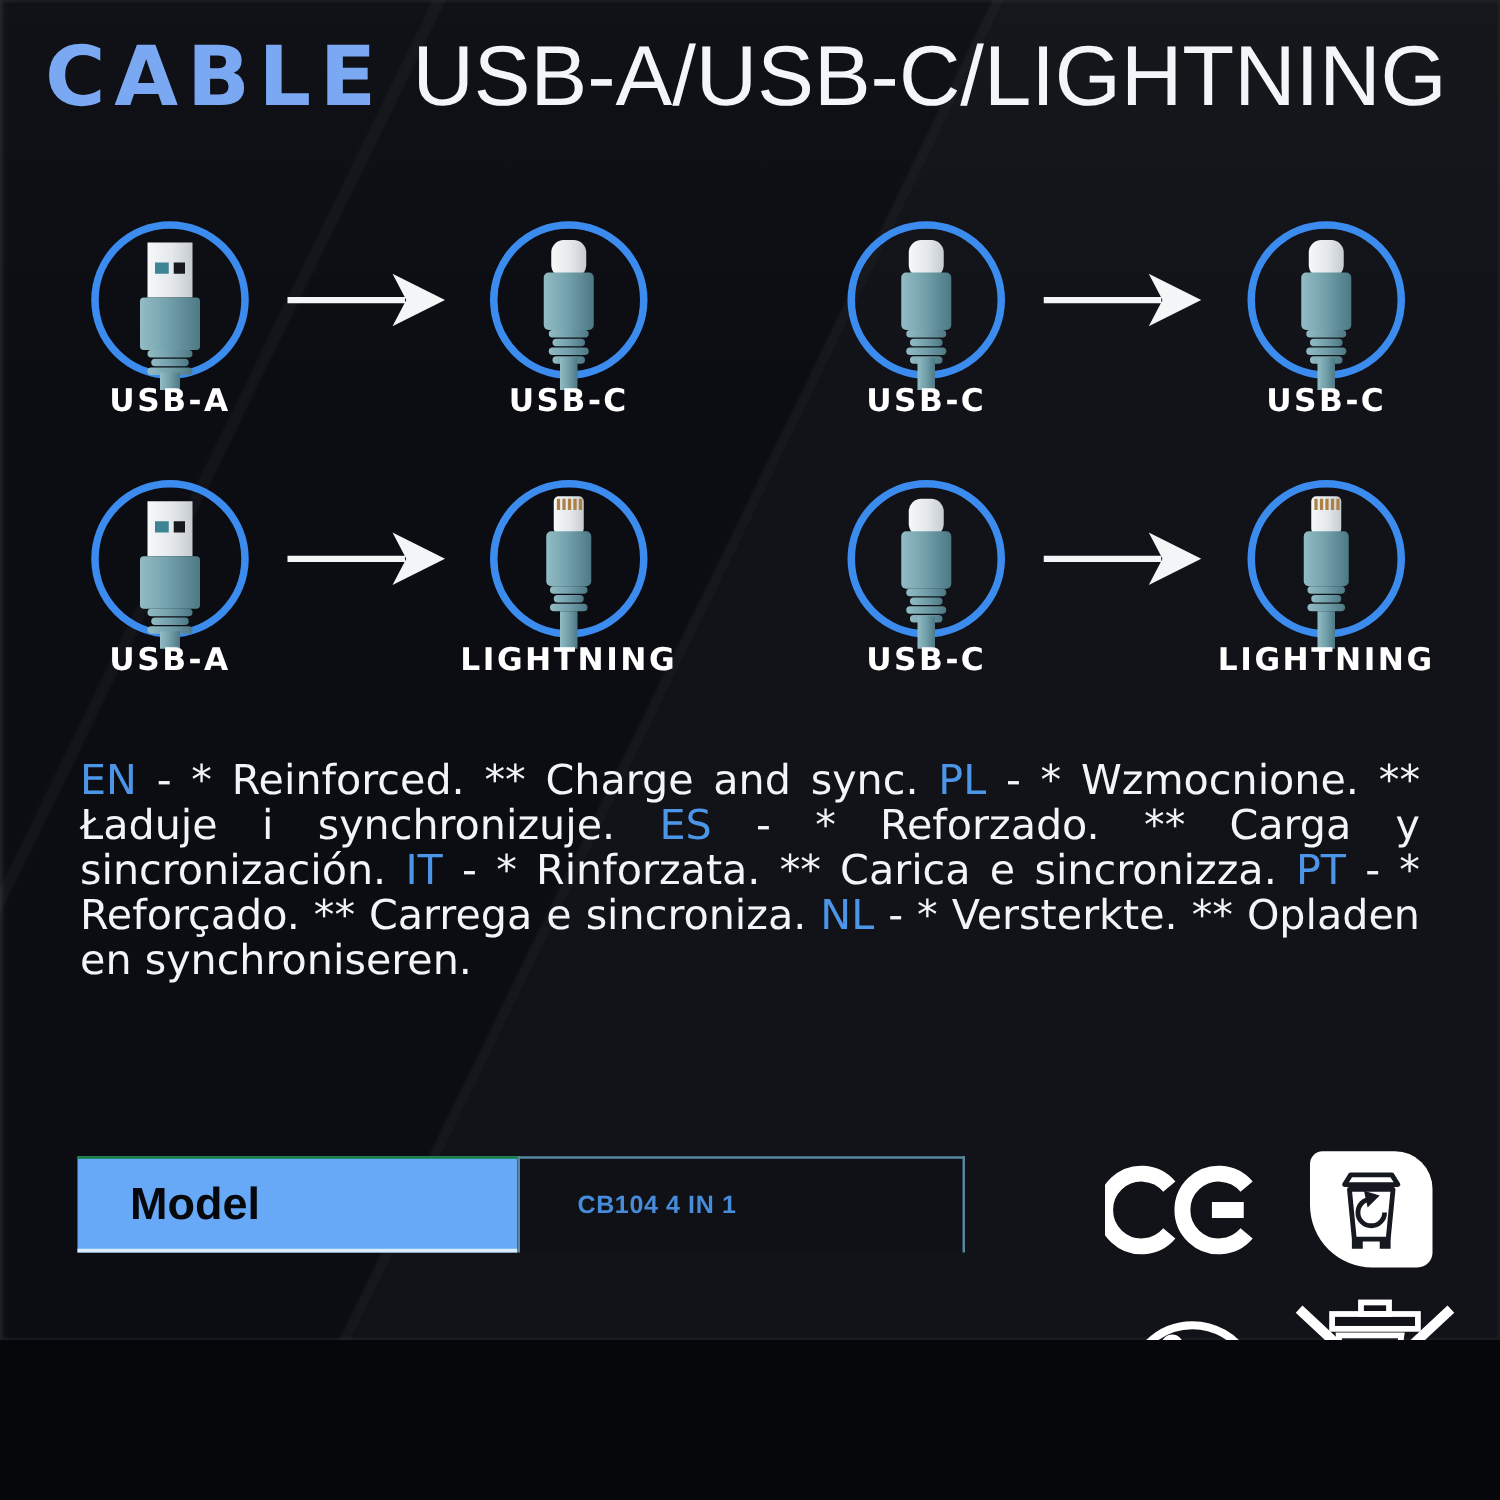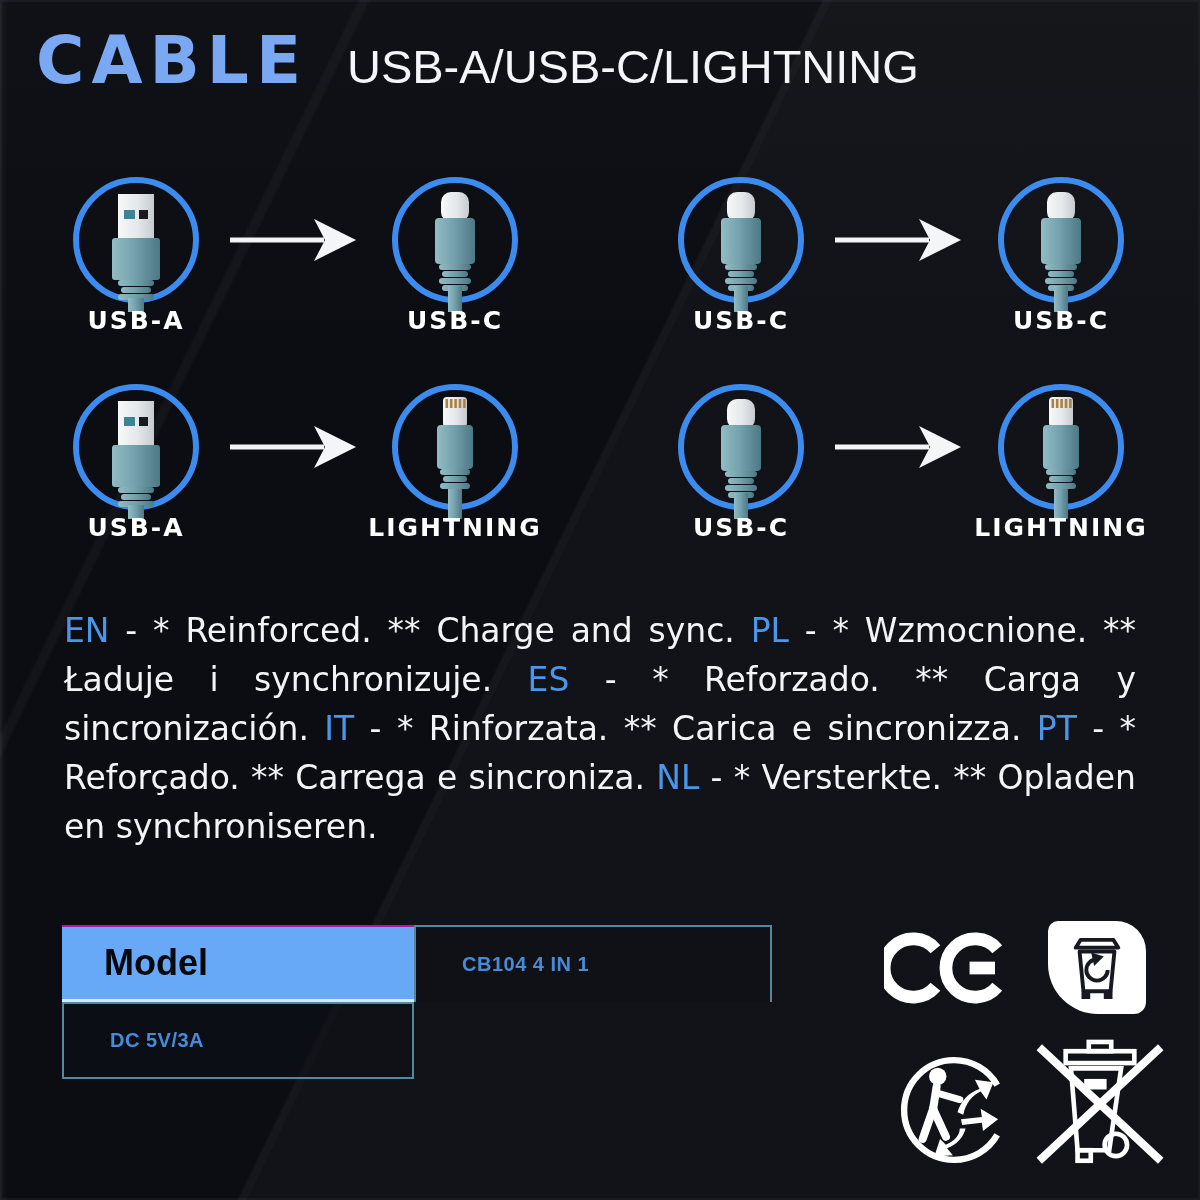--- a/index.html
+++ b/index.html
@@ -1,48 +1,48 @@
 <!DOCTYPE html>
 <html><head>
 <meta charset="utf-8">
 <style>
   html,body{margin:0;padding:0;background:#05070a;}
   .page{
-    position:relative;width:1200px;height:1200px;overflow:hidden;
+    position:relative;width:1200px;height:1072px;overflow:hidden;
     background:#0b0d12;
     font-family:"Liberation Sans",sans-serif;
     box-shadow:inset 0 0 0 2px rgba(255,255,255,0.04), inset 6px 0 8px -4px rgba(255,255,255,0.07);
   }
   .page::before{
     content:"";position:absolute;inset:0;pointer-events:none;
     background:
       linear-gradient(116deg, transparent 0 46%, rgba(255,255,255,0.045) 46.2% 46.6%, rgba(255,255,255,0.022) 46.6% 100%),
       linear-gradient(116deg, transparent 0 20%, rgba(255,255,255,0.03) 20.2% 20.6%, transparent 20.8% 100%),
       linear-gradient(180deg, rgba(255,255,255,0.02), transparent 30%);
   }
   .defs{position:absolute;width:0;height:0;overflow:hidden;}
   
   .header{position:absolute;top:22px;left:36px;right:24px;display:flex;align-items:baseline;gap:22px;white-space:nowrap;}
   .brand{font-family:"DejaVu Sans",sans-serif;font-weight:700;font-size:66px;color:#7ba8f2;letter-spacing:7px;}
-  .subtitle{font-family:"Liberation Sans",sans-serif;font-weight:400;font-size:47px;color:#f3f5f8;letter-spacing:0px;margin-left:17px;}
+  .subtitle{font-family:"Liberation Sans",sans-serif;font-weight:400;font-size:68px;color:#f3f5f8;letter-spacing:0px;}
   
   .diagram{position:absolute;inset:0;}
   .conn{position:absolute;}
   .ring{fill:none;stroke:#3c8cf0;stroke-width:6;}
   .connlabel{position:absolute;width:220px;text-align:center;font-family:"DejaVu Sans",sans-serif;font-weight:700;font-size:25px;letter-spacing:2px;color:#ffffff;}
   .arrow{position:absolute;}
   
-  .desc{position:absolute;left:64px;top:606px;width:1072px;font-family:"DejaVu Sans",sans-serif;font-size:33px;line-height:49px;color:#f2f4f6;text-align:justify;}
+  .desc{position:absolute;left:64px;top:606px;width:1072px;font-family:"DejaVu Sans",sans-serif;font-size:33px;line-height:36px;color:#f2f4f6;text-align:justify;}
   .desc .lang{color:#4c96ea;}
   
   .specs{position:absolute;left:62px;top:925px;display:grid;grid-template-columns:352px 358px;}
   .cell-l{background:#67a9f7;display:flex;align-items:center;padding-left:42px;box-sizing:border-box;height:77px;
           font-family:"Liberation Sans",sans-serif;font-weight:700;font-size:36px;color:#06080c;
           border-bottom:3px solid #d9eafb;}
-  .cell-l.first{border-top:2px solid #a21caf;}
+  .cell-l.first{border-top:2px solid #15803d;}
   .cell-l.last{border-bottom:2px solid #d9eafb;}
   .cell-v{border:2px solid #55879f;border-bottom:none;background:rgba(14,17,24,0.55);
           display:flex;align-items:center;padding-left:46px;box-sizing:border-box;height:77px;
           font-family:"Liberation Sans",sans-serif;font-weight:700;font-size:20px;letter-spacing:0.5px;color:#478cd8;}
   .cell-v.last{border-bottom:2px solid #55879f;}
   
   .cert{position:absolute;}
   .badge{position:absolute;left:1048px;top:921px;width:98px;height:93px;background:#ffffff;
          border-radius:10px 30px 12px 50px;display:flex;align-items:center;justify-content:center;}
 </style>
@@ -166,21 +166,20 @@
     <div class="connlabel" style="left:951px;top:513px">LIGHTNING</div>
   </section>
 
   <section class="desc">
     <p style="margin:0"><span class="lang">EN</span><span> - * Reinforced. ** Charge and sync. </span><span class="lang">PL</span><span> - * Wzmocnione. ** Ładuje i synchronizuje. </span><span class="lang">ES</span><span> - * Reforzado. ** Carga y sincronización. </span><span class="lang">IT</span><span> - * Rinforzata. ** Carica e sincronizza. </span><span class="lang">PT</span><span> - * Reforçado. ** Carrega e sincroniza. </span><span class="lang">NL</span><span> - * Versterkte. ** Opladen en synchroniseren.</span></p>
   </section>
 
   <section class="specs">
     <div class="cell-l first">Model</div>
     <div class="cell-v">CB104 4 IN 1</div>
-    <div class="cell-v last">DC 5V/3A</div>
   </section>
 
   <svg class="cert" style="left:884px;top:928px" width="132" height="80" viewBox="0 0 145 88">
     <g stroke="#ffffff" stroke-width="14" fill="none">
       <path d="M56.5,23.4 A32,32 0 1 0 56.5,64.6"></path>
       <path d="M124.5,23.4 A32,32 0 1 0 124.5,64.6"></path>
       <path d="M94,44 L122,44"></path>
     </g>
   </svg>
 

